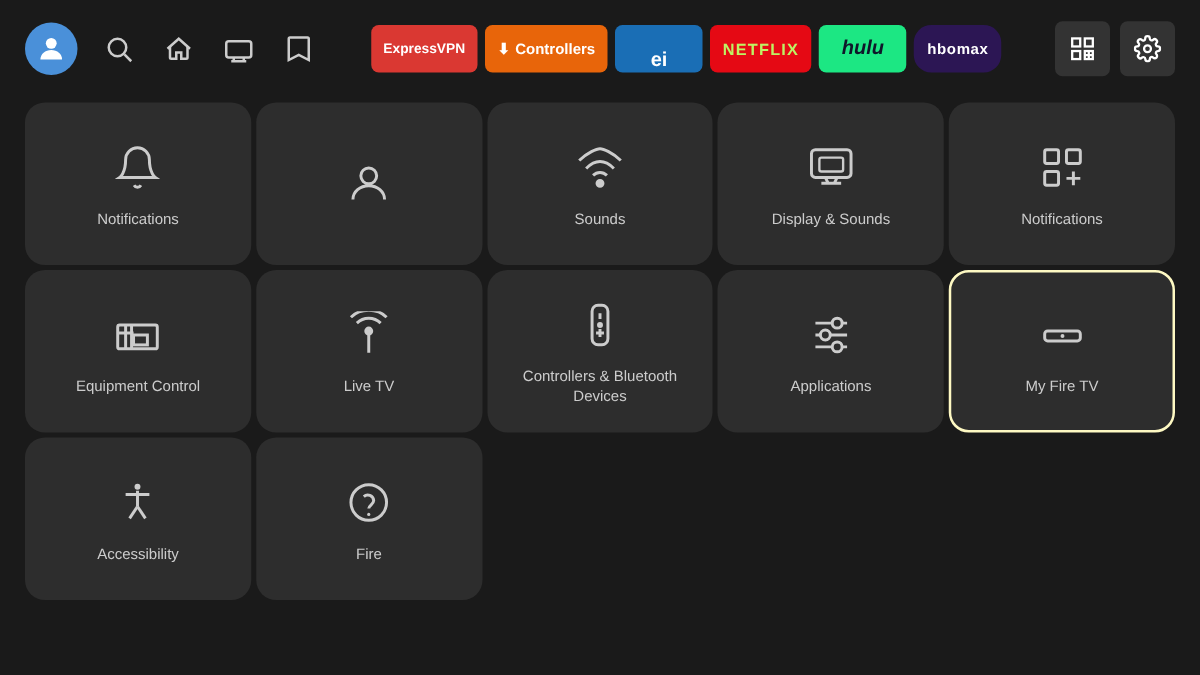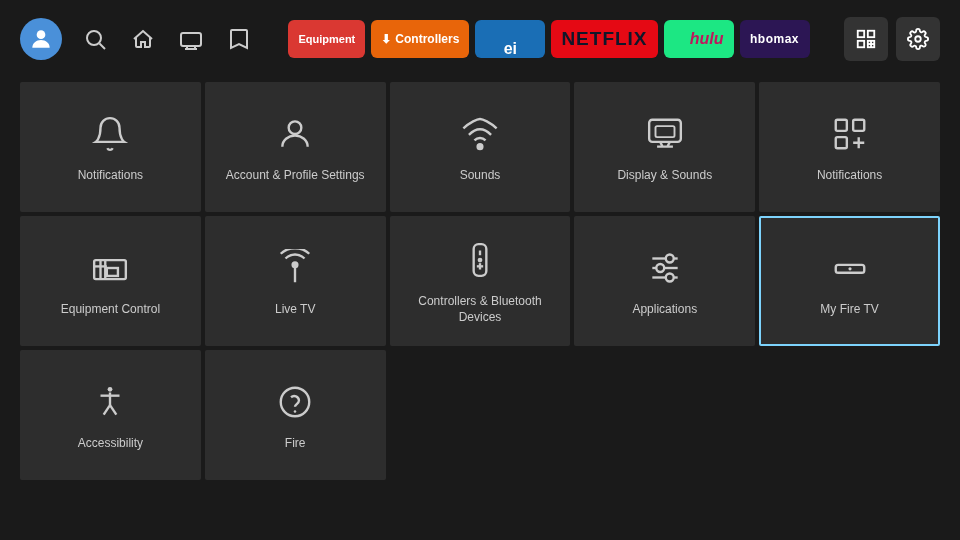--- a/index.html
+++ b/index.html
@@ -66,23 +66,23 @@
       justify-content: center;
       padding: 0 10px;
       font-weight: bold;
       font-size: 13px;
       min-width: 70px;
     }
 
     .app-expressvpn { background: #da3832; color: #fff; font-size: 11px; }
     .app-downloader { background: #e8650a; color: #fff; font-size: 11px; }
     .app-etv { background: #1a6eb5; color: #ffffff; font-size: 22px; align-items: flex-end; }
-    .app-netflix { background: #e50914; color: #0f172a; font-size: 19px; letter-spacing: 1px; }
-    .app-hulu { background: #1ce783; color: #be185d; font-size: 13px; justify-content: flex-end; }
-    .app-hbomax { background: #2c1654; color: #fff; font-size: 11px; }
+    .app-netflix { background: #e50914; color: #bef264; font-size: 13px; letter-spacing: 1px; }
+    .app-hulu { background: #1ce783; color: #0f172a; font-size: 13px; }
+    .app-hbomax { background: #2c1654; color: #fff; font-size: 11px; border-radius: 14px; }
 
     .topbar-right {
       display: flex;
       align-items: center;
       gap: 8px;
     }
 
     .icon-btn {
       width: 44px;
       height: 44px;
@@ -98,33 +98,33 @@
     .grid-container {
       padding: 4px 20px 10px 20px;
       display: grid;
       grid-template-columns: repeat(5, 1fr);
       grid-template-rows: repeat(3, 130px);
       gap: 4px;
     }
 
     .grid-item {
       background: #2d2d2d;
-      border-radius: 2px;
+      border-radius: 16px;
       display: flex;
       flex-direction: column;
       align-items: center;
       justify-content: center;
       gap: 10px;
       cursor: pointer;
       transition: background 0.15s;
       position: relative;
     }
 
     .grid-item.selected {
-      border: 2px solid #7dd3fc;
+      border: 2px solid #fef9c3;
       background: #2d2d2d;
     }
 
     .grid-item .icon-wrap {
       display: flex;
       align-items: center;
       justify-content: center;
       width: 48px;
       height: 48px;
     }
@@ -179,21 +179,21 @@
     </div>
     <div class="nav-icon">
       <svg viewBox="0 0 24 24" width="24" height="24" fill="none" stroke="#ccc" stroke-width="2">
         <path d="M5 3h14a1 1 0 011 1v17l-8-4-8 4V4a1 1 0 011-1z"></path>
       </svg>
     </div>
   </div>
 
   <div class="topbar-apps">
     <div class="app-badge app-expressvpn">
-      <span>Equipment</span>
+      <span>ExpressVPN</span>
     </div>
     <div class="app-badge app-downloader" style="gap:4px; font-size:12px;">
       <span>⬇</span>
       <span>Controllers</span>
     </div>
     <div class="app-badge app-etv" style="font-size:16px; font-weight:bold;">
       <span>ei</span>
     </div>
     <div class="app-badge app-netflix">
       <span>NETFLIX</span>
@@ -238,21 +238,20 @@
     <span class="label">Notifications</span>
   </div>
 
   <div class="grid-item">
     <div class="icon-wrap">
       <svg viewBox="0 0 24 24">
           <circle cx="12" cy="8" r="4"></circle>
           <path d="M4 20c0-4 3.6-7 8-7s8 3 8 7"></path>
         </svg>
     </div>
-    <span class="label">Account &amp; Profile Settings</span>
   </div>
 
   <div class="grid-item">
     <div class="icon-wrap">
       <svg viewBox="0 0 24 24">
           <path d="M1.5 8.5C5.5 4.5 10.5 2.5 12 2.5s6.5 2 10.5 6"></path>
           <path d="M5 12.5c2-2 4.5-3.5 7-3.5s5 1.5 7 3.5"></path>
           <path d="M8.5 16c1-1 2.2-1.5 3.5-1.5s2.5.5 3.5 1.5"></path>
           <circle cx="12" cy="20" r="1.5" fill="#ccc"></circle>
         </svg>

